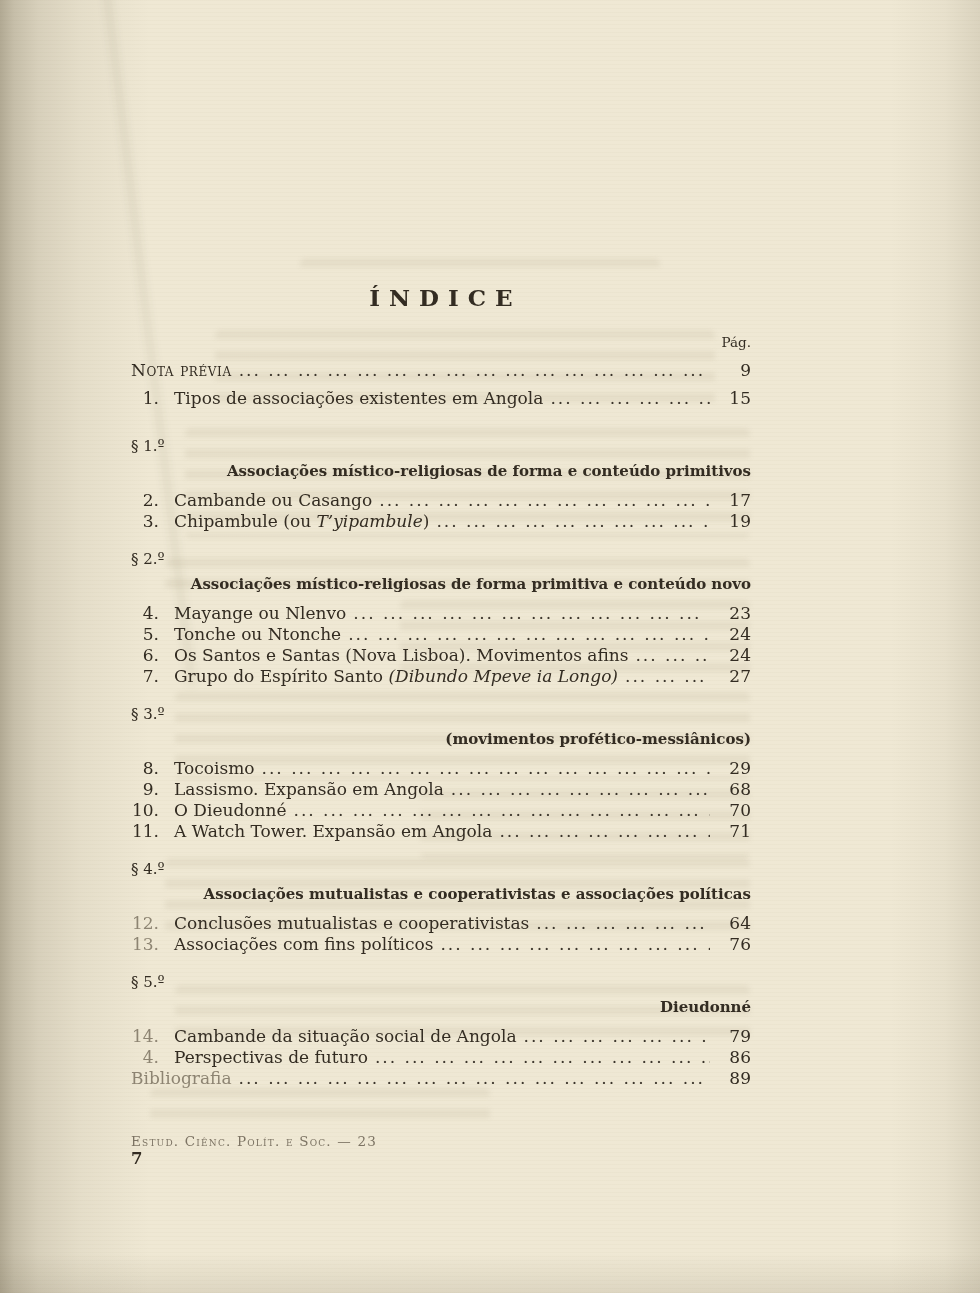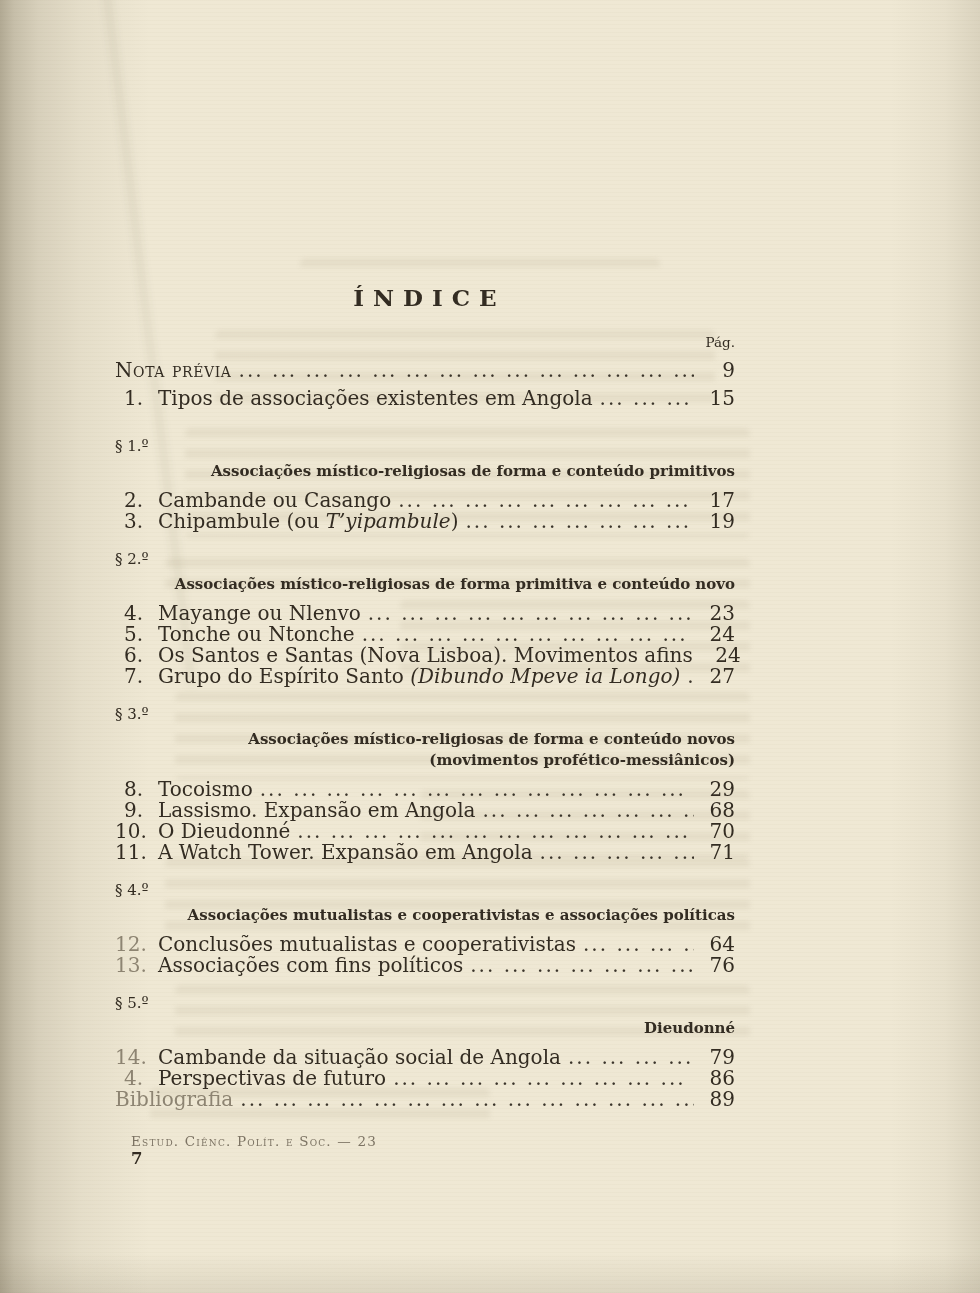--- a/index.html
+++ b/index.html
@@ -31,39 +31,39 @@
   }
   
   .ghost {
     position: absolute; z-index: 1; pointer-events: none;
     background: repeating-linear-gradient(to bottom,
       rgba(143,131,100,0.18) 0px, rgba(143,131,100,0.18) 9px,
       rgba(0,0,0,0) 9px, rgba(0,0,0,0) 21px);
     filter: blur(2.5px); opacity: 0.55; border-radius: 5px;
   }
   .content {
-    position: absolute; left: 115px; top: 0; width: 620px; z-index: 4;
+    position: absolute; left: 131px; top: 0; width: 620px; z-index: 4;
   }
   .title {
     margin: 283px 0 0 9px;
     text-align: center;
     font-size: 23px; line-height: 30px;
     font-weight: 700;
     letter-spacing: 9px;
   }
   .pag {
     margin-top: 20px;
     text-align: right;
     font-size: 13.5px; line-height: 18px;
   }
   .front { margin-top: 9px; }
   .front .row { margin-bottom: 7px; }
   .row {
     display: flex; align-items: flex-start;
-    font-size: 20px; line-height: 21px; white-space: nowrap;
+    font-size: 17px; line-height: 21px; white-space: nowrap;
   }
   .num {
     flex: none; width: 28px; margin-right: 15px;
     text-align: right;
   }
   .label { flex: none; }
   .label i { font-style: italic; }
   .smallcaps { font-variant: small-caps; letter-spacing: 0.6px; }
   .faded { color: #8d8472; }
   .leader {
@@ -170,21 +170,20 @@
             <div class="row">
               <span class="num">7.</span>
               <span class="label"><span>Grupo do Espírito Santo </span><i>(Dibundo Mpeve ia Longo)</i></span>
               <span class="leader">... ... ... ... ... ... ... ... ... ... ... ... ... ... ... ... ... ... ... ... ... ... ... ... ... ... ... ... ... ... ... ... ... ... ... ... ... ... ... ... </span>
               <span class="pagenum">27</span>
             </div>
           </div>
         </div>
         <div class="section">
           <div class="mark">§ 3.º</div>
-          <div class="heading">Associações místico-religiosas de forma e conteúdo novos</div>
           <div class="heading">(movimentos profético-messiânicos)</div>
           <div class="items">
             <div class="row">
               <span class="num">8.</span>
               <span class="label">Tocoismo</span>
               <span class="leader">... ... ... ... ... ... ... ... ... ... ... ... ... ... ... ... ... ... ... ... ... ... ... ... ... ... ... ... ... ... ... ... ... ... ... ... ... ... ... ... </span>
               <span class="pagenum">29</span>
             </div>
             <div class="row">
               <span class="num">9.</span>

